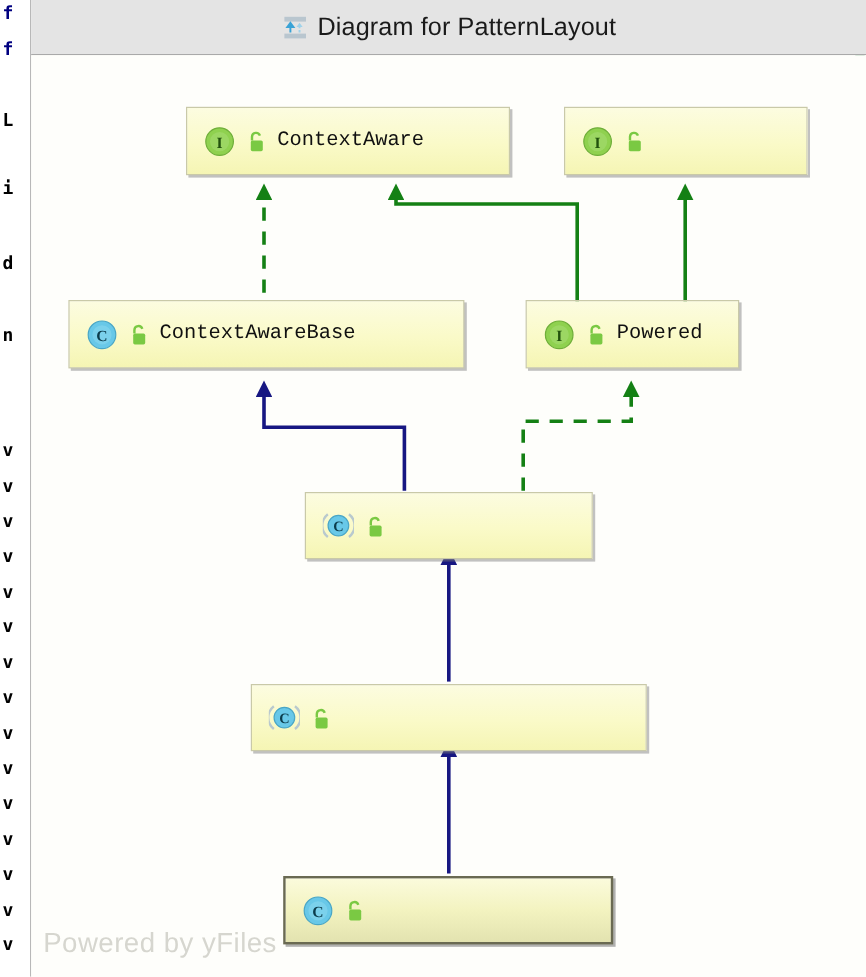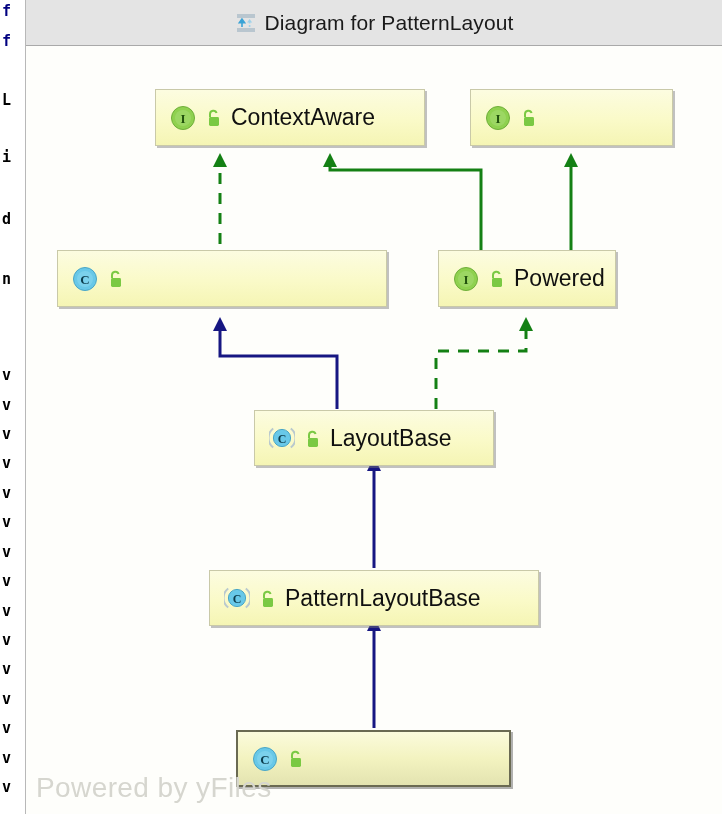--- a/index.html
+++ b/index.html
@@ -105,35 +105,35 @@
     align-items: center;
     padding-left: 14px;
     gap: 9px;
   }
   .node.focused {
     background: linear-gradient(to bottom, #fbfbdc 0%, #f3f3c0 50%, #e3e3b0 100%);
     border: 2px solid #6a6a52;
     box-shadow: 2px 2px 0 0 rgba(100,100,100,0.5);
   }
   .node-label {
-    font-family: Liberation Sans, sans-serif;
-    font-size: 23px;
+    font-family: Liberation Mono, monospace;
+    font-size: 17px;
     color: #101010;
     white-space: nowrap;
   }
 
   .type-icon { width: 26px; height: 26px; display:block; flex:0 0 auto; }
   .lock-icon { width: 17px; height: 19px; display:block; flex:0 0 auto; }
 
   .watermark {
     position: absolute;
     left: 10px;
     top: 726px;
     font-family: "Liberation Sans", sans-serif;
-    font-size: 28px;
+    font-size: 23px;
     color: #d6d6cf;
     letter-spacing: 0.4px;
     user-select: none;
   }
 </style>
 </head>
 <body>
 
 <div id="root">
 
@@ -267,20 +267,21 @@
             <circle cx="13" cy="13" r="8" fill="#8ad8ef" opacity="0.55"></circle>
             <text x="13" y="18" text-anchor="middle" font-family="Liberation Serif, serif" font-size="13" font-weight="bold" fill="#0c3d4d">C</text>
           </svg>
         </span>
         <span>
           <svg class="lock-icon" viewBox="0 0 17 19">
             <path d="M5 9 V6 a3.4 3.4 0 0 1 6.6 -1" stroke="#7ac943" stroke-width="2" fill="none"></path>
             <rect x="4" y="9" width="10" height="9" rx="1.4" fill="#7ac943"></rect>
           </svg>
         </span>
+        <span class="node-label">ContextAwareBase</span>
       </div>
 
       <div class="node" style="left:412px; top:204px; width:178px; height:57px;">
         <span>
           <svg class="type-icon" viewBox="0 0 26 26">
             <circle cx="13" cy="13" r="11.5" fill="#8fd14f" stroke="#6fae3a" stroke-width="1"></circle>
             <circle cx="13" cy="13" r="8" fill="#a8dd74" opacity="0.55"></circle>
             <text x="13" y="18" text-anchor="middle" font-family="Liberation Serif, serif" font-size="13" font-weight="bold" fill="#21510d">I</text>
           </svg>
         </span>
@@ -301,39 +302,37 @@
             <circle cx="13" cy="13" r="8.6" fill="#68c8e8" stroke="#4aa6c6" stroke-width="1"></circle>
             <text x="13" y="17.6" text-anchor="middle" font-family="Liberation Serif, serif" font-size="12" font-weight="bold" fill="#0c3d4d">C</text>
           </svg>
         </span>
         <span>
           <svg class="lock-icon" viewBox="0 0 17 19">
             <path d="M5 9 V6 a3.4 3.4 0 0 1 6.6 -1" stroke="#7ac943" stroke-width="2" fill="none"></path>
             <rect x="4" y="9" width="10" height="9" rx="1.4" fill="#7ac943"></rect>
           </svg>
         </span>
-        <span class="node-label">LayoutBase</span>
       </div>
 
       <div class="node" style="left:183px; top:524px; width:330px; height:56px;">
         <span>
           <svg class="type-icon" viewBox="0 0 26 26">
             <path d="M4.2 3.5 a12 12 0 0 0 0 19" stroke="#b9c9ce" stroke-width="2" fill="none"></path>
             <path d="M21.8 3.5 a12 12 0 0 1 0 19" stroke="#b9c9ce" stroke-width="2" fill="none"></path>
             <circle cx="13" cy="13" r="8.6" fill="#68c8e8" stroke="#4aa6c6" stroke-width="1"></circle>
             <text x="13" y="17.6" text-anchor="middle" font-family="Liberation Serif, serif" font-size="12" font-weight="bold" fill="#0c3d4d">C</text>
           </svg>
         </span>
         <span>
           <svg class="lock-icon" viewBox="0 0 17 19">
             <path d="M5 9 V6 a3.4 3.4 0 0 1 6.6 -1" stroke="#7ac943" stroke-width="2" fill="none"></path>
             <rect x="4" y="9" width="10" height="9" rx="1.4" fill="#7ac943"></rect>
           </svg>
         </span>
-        <span class="node-label">PatternLayoutBase</span>
       </div>
 
       <div class="node focused" style="left:210px; top:684px; width:275px; height:57px;">
         <span>
           <svg class="type-icon" viewBox="0 0 26 26">
             <circle cx="13" cy="13" r="11.5" fill="#68c8e8" stroke="#4aa6c6" stroke-width="1"></circle>
             <circle cx="13" cy="13" r="8" fill="#8ad8ef" opacity="0.55"></circle>
             <text x="13" y="18" text-anchor="middle" font-family="Liberation Serif, serif" font-size="13" font-weight="bold" fill="#0c3d4d">C</text>
           </svg>
         </span>

